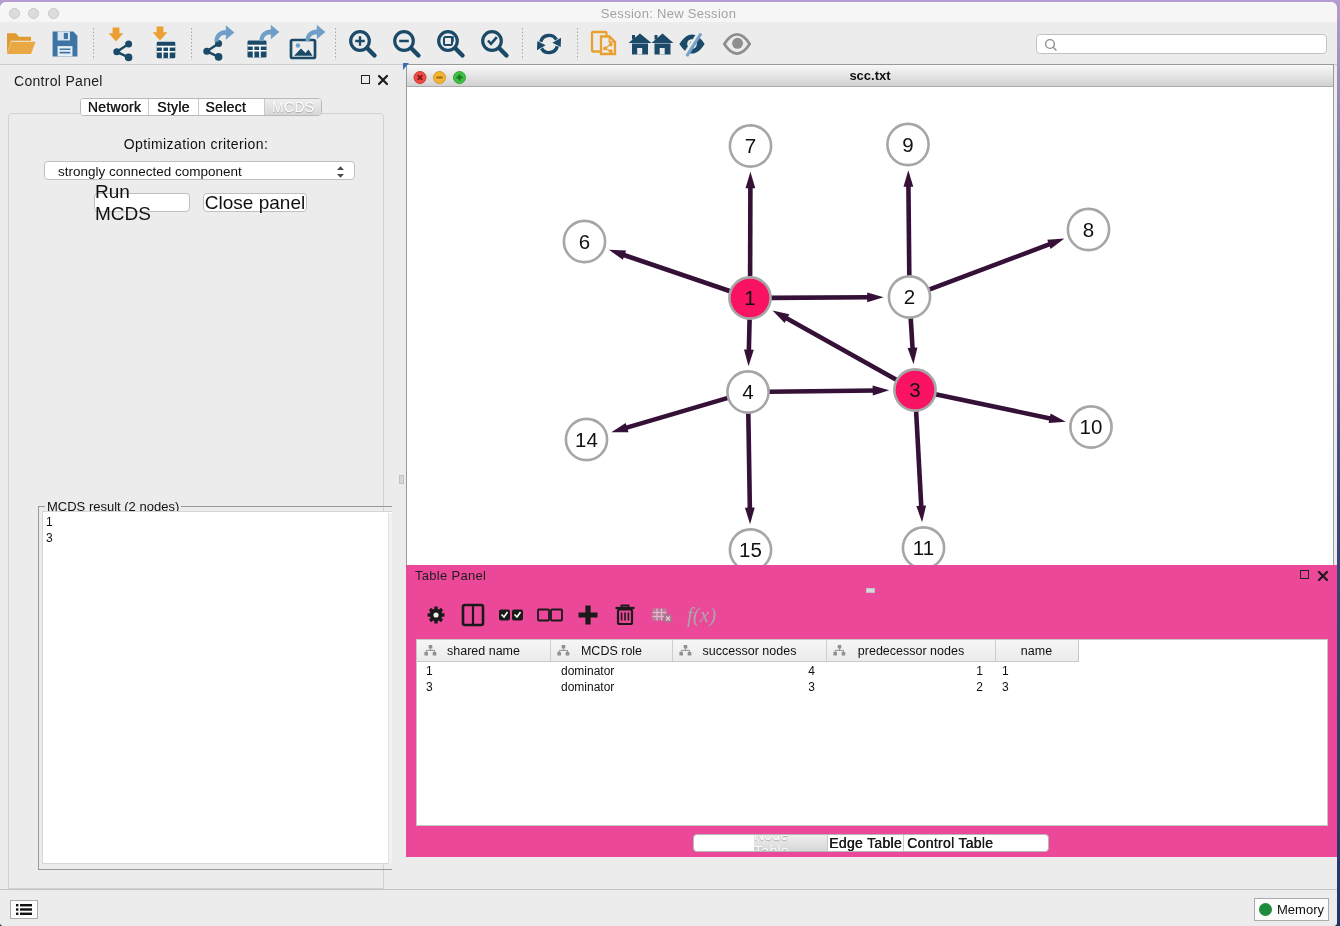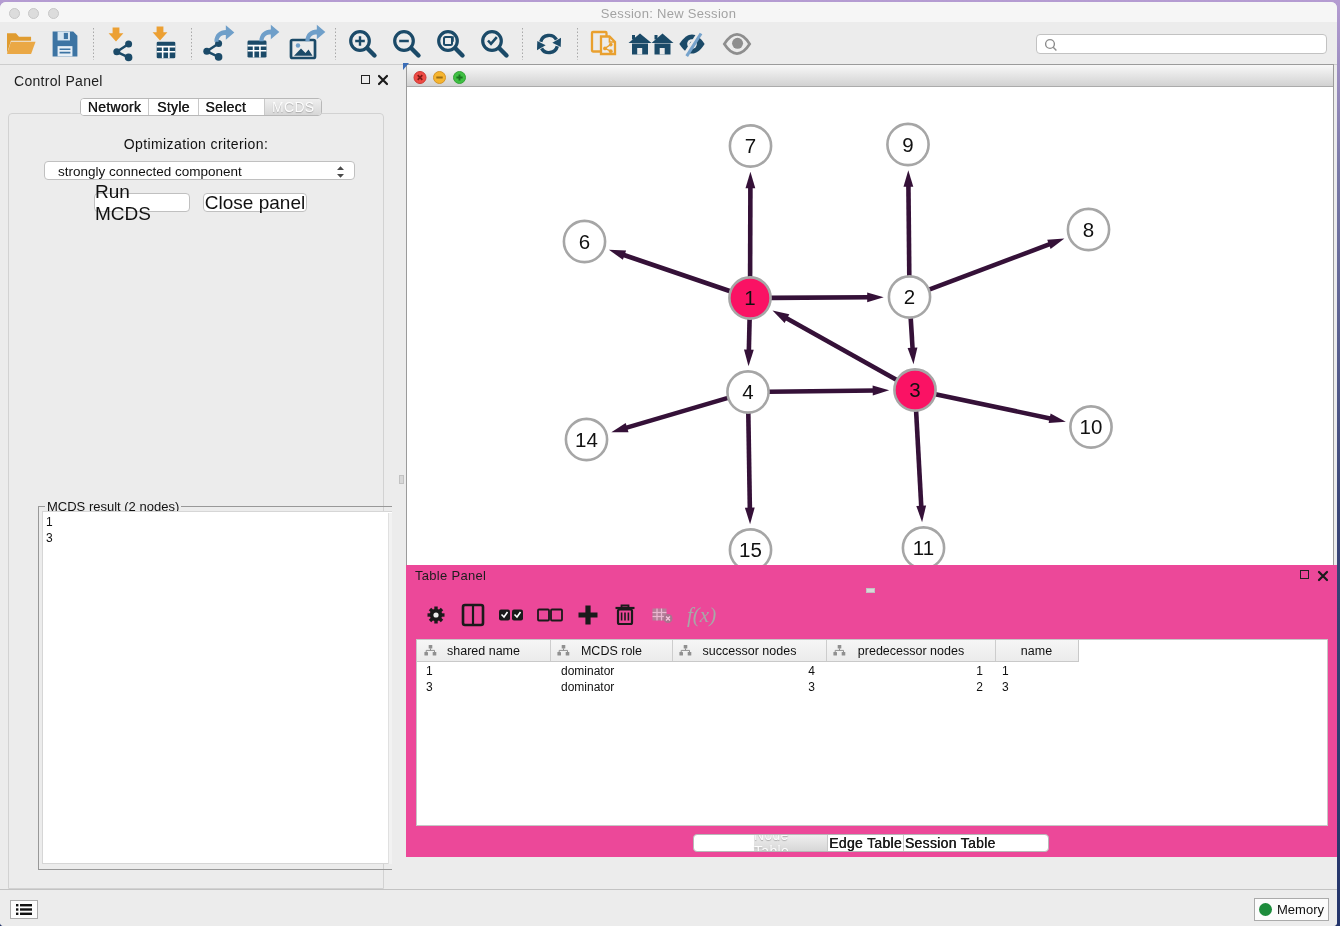--- a/index.html
+++ b/index.html
@@ -235,20 +235,21 @@
  <div class="abs" id="frame">
   <div id="ftitle">
    <svg width="70" height="21" style="position:absolute;left:0;top:0">
     <circle cx="13" cy="12.5" r="6" fill="#ef4a44" stroke="#cb3a35" stroke-width="1"></circle>
     <path d="M10.7 10.2 L15.3 14.8 M15.3 10.2 L10.7 14.8" stroke="#7e1a16" stroke-width="1.7"></path>
     <circle cx="32.5" cy="12.5" r="6" fill="#f6b52f" stroke="#d3952a" stroke-width="1"></circle>
     <path d="M29.3 12.5 L35.7 12.5" stroke="#9a6d14" stroke-width="1.9"></path>
     <circle cx="52.5" cy="12.5" r="6" fill="#3fc043" stroke="#35a238" stroke-width="1"></circle>
     <path d="M49.4 12.5 L55.6 12.5 M52.5 9.4 L52.5 15.6" stroke="#1a7420" stroke-width="1.9"></path>
    </svg>
+   <div id="ftext">scc.txt</div>
   </div>
   <svg id="graph" style="position:absolute;left:0;top:21px;" width="926" height="504" viewBox="407 86 926 504">
    <g stroke="#351138" stroke-width="4.6">
     <line x1="750.1" y1="277.2" x2="750.4" y2="185.3"></line>
     <line x1="730.3" y1="291.3" x2="621.7" y2="254.2"></line>
     <line x1="770.8" y1="297.9" x2="870.2" y2="297.2"></line>
     <line x1="749.6" y1="318.8" x2="748.8" y2="352.7"></line>
     <line x1="909.3" y1="276.2" x2="908.4" y2="183.8"></line>
     <line x1="929.0" y1="289.7" x2="1051.7" y2="243.4"></line>
     <line x1="910.7" y1="317.8" x2="912.7" y2="350.8"></line>
@@ -419,21 +420,21 @@
     <span class="cell" style="left:9px;">3</span>
     <span class="cell" style="left:144px;">dominator</span>
     <span class="cell" style="left:255px;width:143px;text-align:right;">3</span>
     <span class="cell" style="left:409px;width:157px;text-align:right;">2</span>
     <span class="cell" style="left:585px;">3</span>
    </div>
   </div>
   <div class="tabstrip" style="left:287px;top:269px;width:356px;padding-left:48px;">
    <div class="seg sel" style="width:89px;">Node Table</div>
    <div class="seg" style="width:91px;">Edge Table</div>
-   <div class="seg" style="width:114px;">Session Table</div>
+   <div class="seg" style="width:114px;">Control Table</div>
    <div class="seg" style="width:62px;margin-top:18px;">Motifs</div>
   </div>
  </div>
  <div class="abs" id="statusbar">
   <div id="listbtn"><svg width="26" height="17" viewBox="0 0 26 17">
           <g fill="#111">
             <rect x="5" y="3" width="2.4" height="2.4"></rect>
             <rect x="9" y="3" width="12" height="2.4"></rect>
             <rect x="5" y="7.3" width="2.4" height="2.4"></rect>
             <rect x="9" y="7.3" width="12" height="2.4"></rect>

